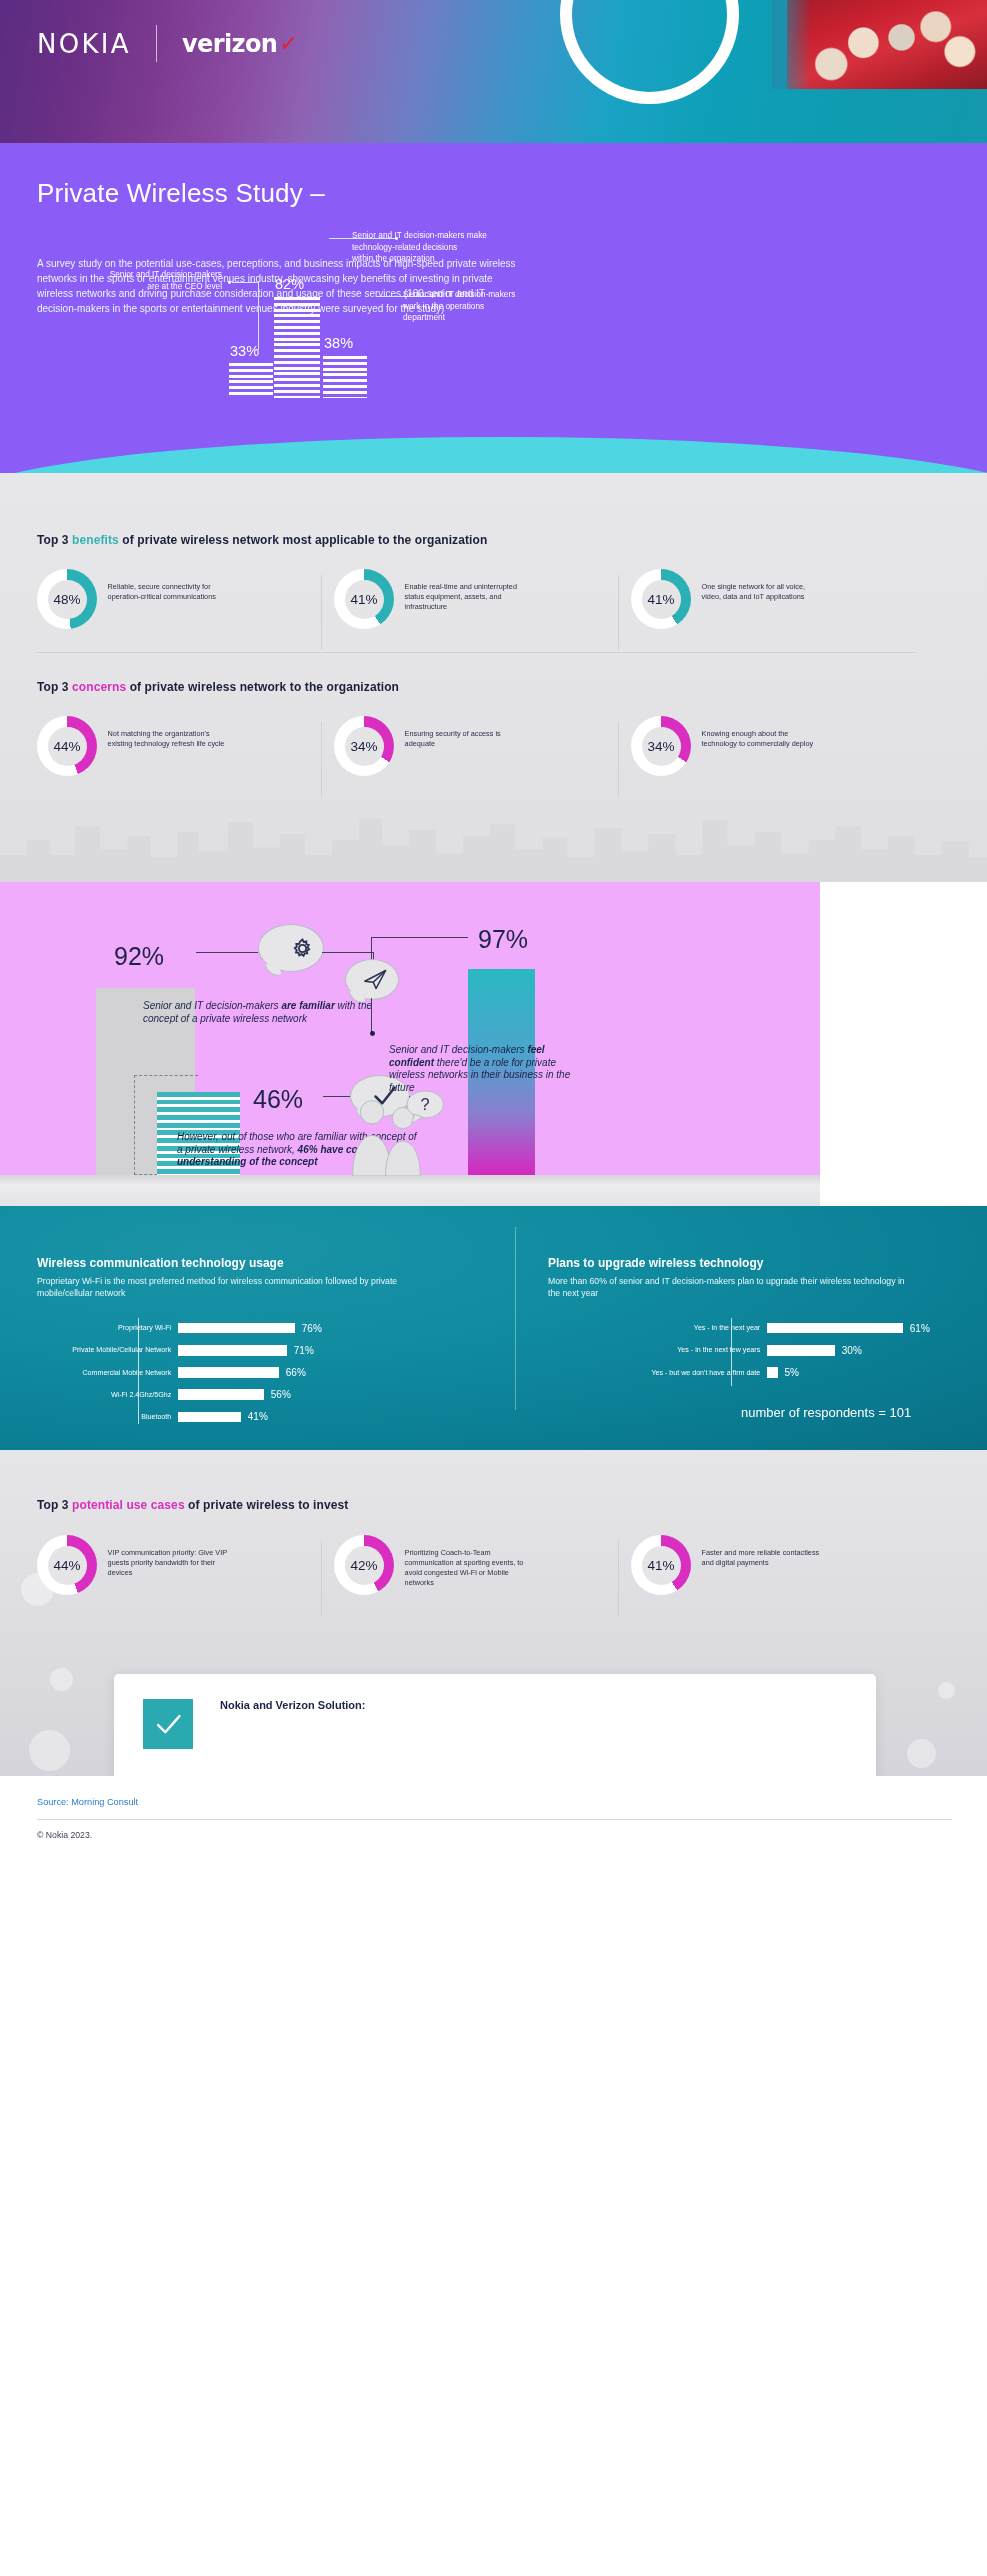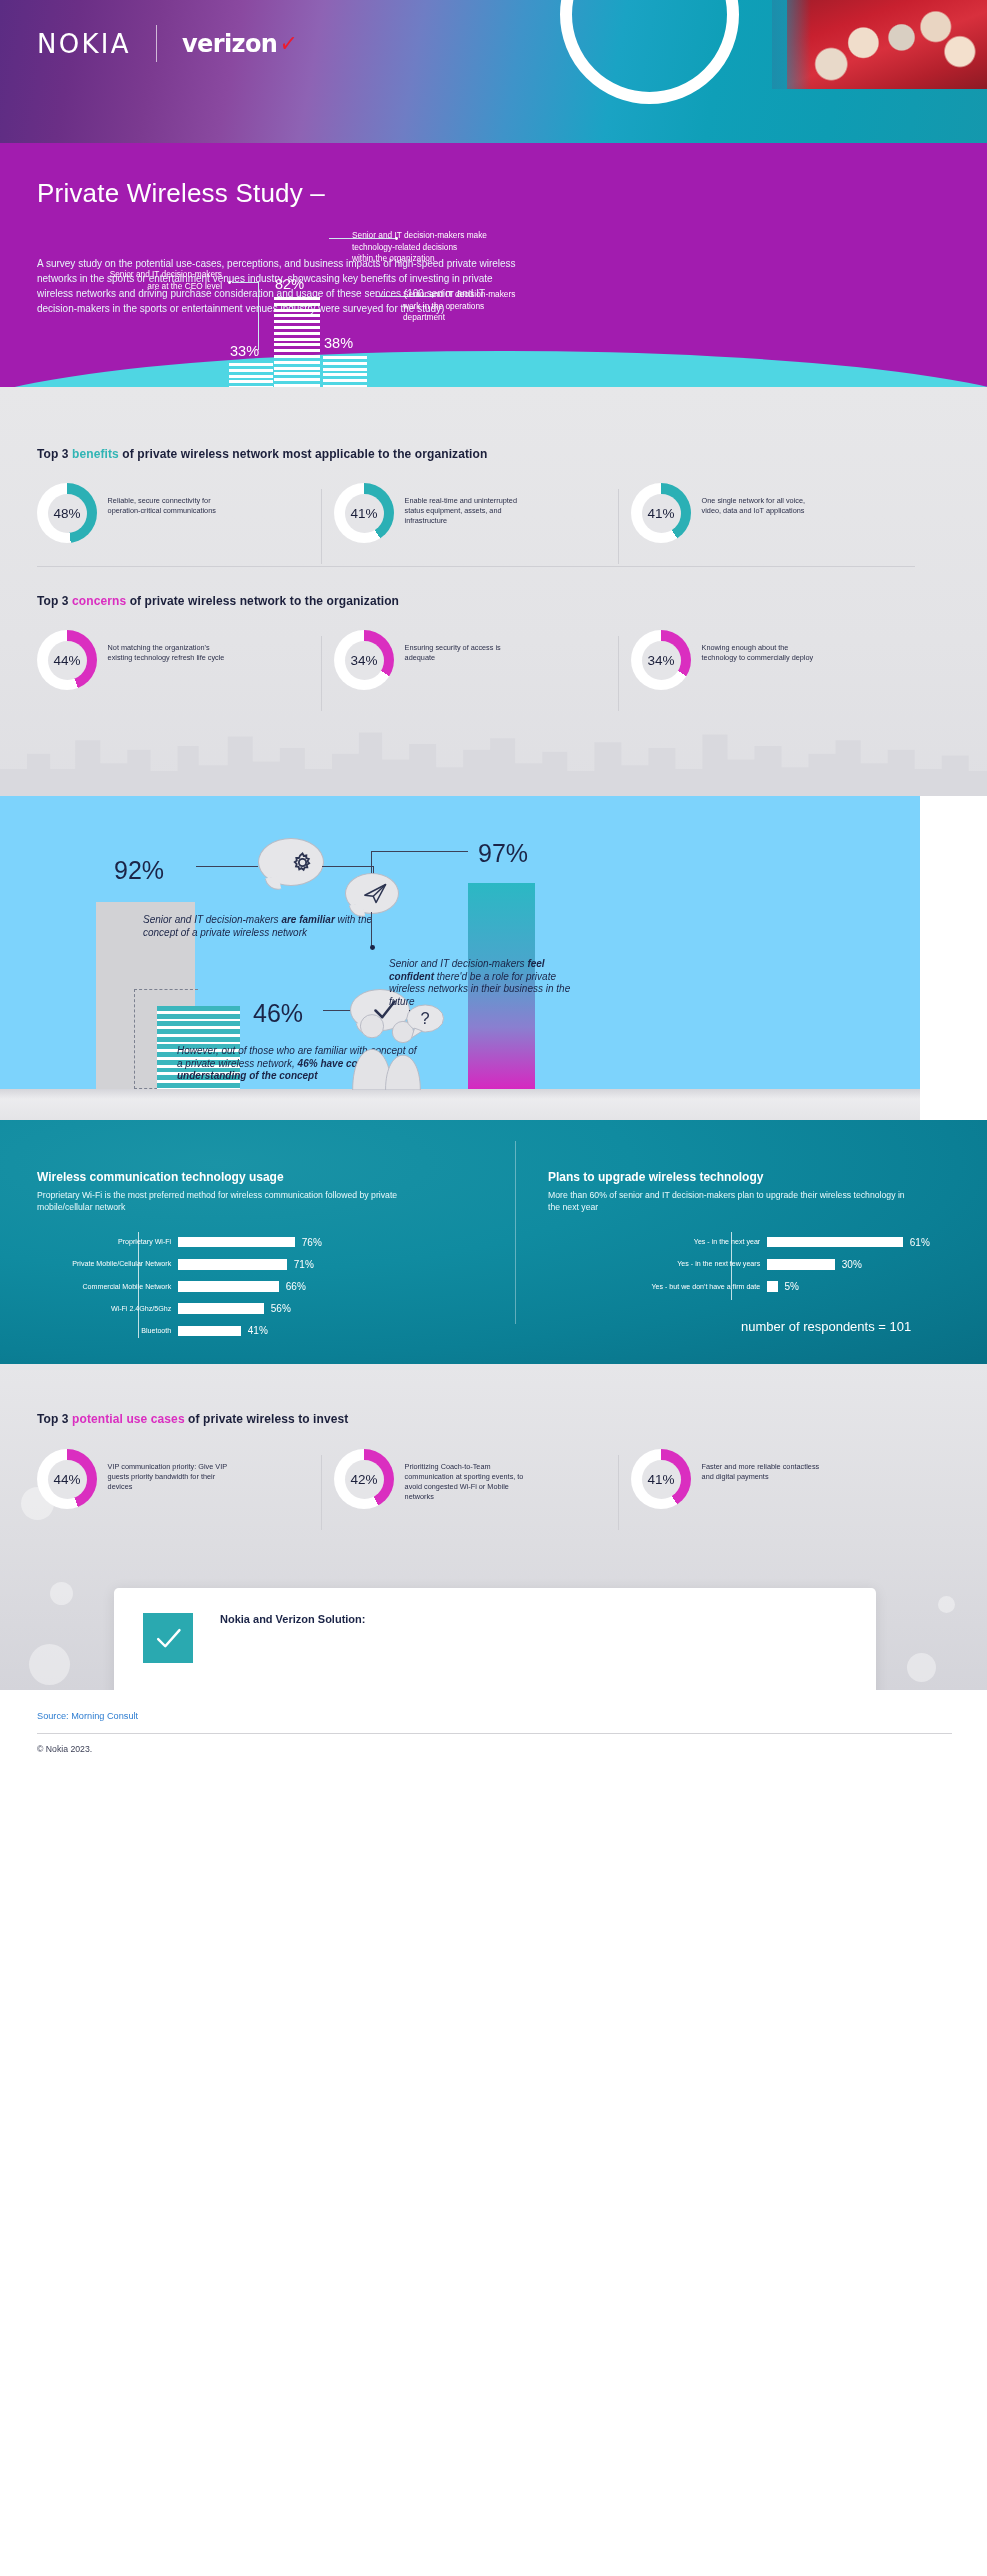--- a/index.html
+++ b/index.html
@@ -86,22 +86,22 @@
     color: #ee1b2e;
     font-size: 25px;
     font-weight: bold;
     transform: scaleX(0.8) rotate(8deg);
   }
 
   
   .hero {
     position: relative;
     width: 988px;
-    height: 244px;
-    background: #a21caf;
+    height: 330px;
+    background: #8b5cf6;
     overflow: hidden;
   }
   .hero-title {
     position: absolute;
     left: 37px; top: 33px;
     font-size: 26px;
     line-height: 35px;
     color: #ffffff;
     font-weight: 300;
     letter-spacing: 0.2px;
@@ -214,23 +214,23 @@
   }
   .skyline {
     position: absolute;
     left: 0; bottom: 0;
     width: 988px; height: 75px;
   }
 
   
   .midsec {
     position: relative;
-    width: 920px;
+    width: 820px;
     height: 324px;
-    background: #7dd3fc;
+    background: #f0abfc;
     overflow: hidden;
   }
   .mid-floor {
     position: absolute;
     left: 0; bottom: 0;
     width: 988px; height: 31px;
     background: linear-gradient(180deg, #f0f0f2 0%, #e4e4e7 100%);
   }
   .mid-floor::before {
     content: "";

